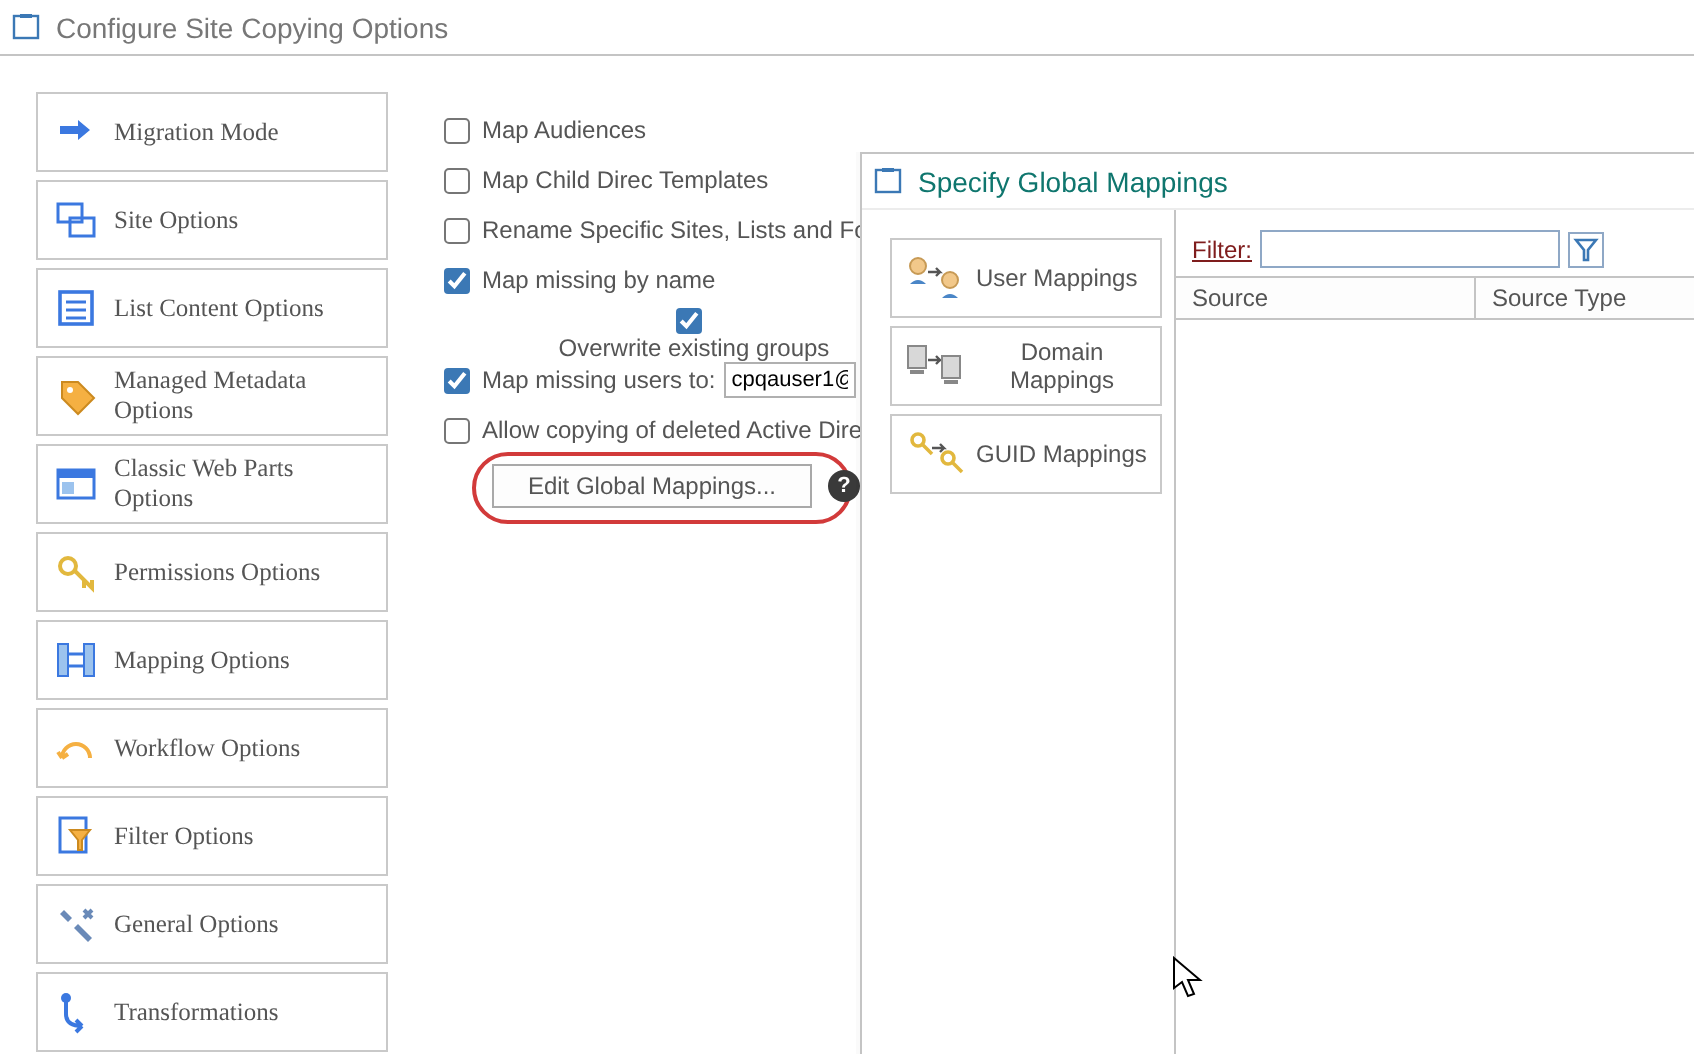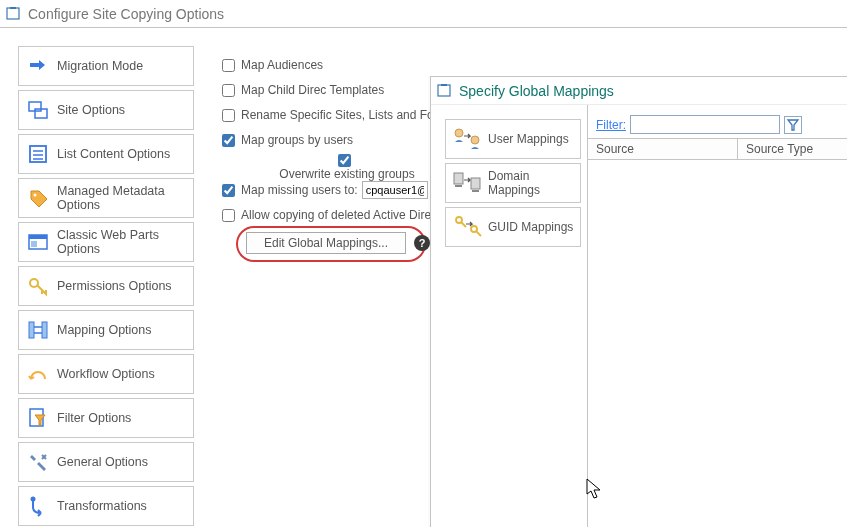--- a/index.html
+++ b/index.html
@@ -41,20 +41,21 @@
     height: 40px;
     border: 1px solid #c9c9c9;
     margin-bottom: 4px;
     display: flex;
     align-items: center;
     padding: 0 8px;
     background: #fff;
     color: #555;
     font-size: 12.5px;
     cursor: pointer;
+    font-family: Liberation Serif, serif;
   }
   .side-item .si-icon {
     width: 22px; height: 22px;
     display: inline-flex; align-items: center; justify-content: center;
     margin-right: 8px;
     flex-shrink: 0;
   }
   
   .options {
     flex: 0 0 256px;
@@ -162,39 +163,40 @@
     height: 40px;
     border: 1px solid #c9c9c9;
     margin-bottom: 4px;
     display: flex;
     align-items: center;
     padding: 0 6px;
     background: #fff;
     color: #555;
     font-size: 12px;
     cursor: pointer;
+    text-align: center;
   }
   .map-item .mi-icon {
     width: 30px; height: 26px;
     margin-right: 6px;
     display: inline-flex; align-items: center; justify-content: center;
     flex-shrink: 0;
   }
   .grid-panel {
     flex: 1;
     border-left: 1px solid #c4c4c4;
     position: relative;
   }
   .filter-row {
     display: flex;
     align-items: center;
     padding: 10px 8px 4px 8px;
     gap: 4px;
   }
-  .filter-row .lbl { color: #3b82f6; text-decoration: underline; }
+  .filter-row .lbl { color: #7f1d1d; text-decoration: underline; }
   .filter-row input {
     height: 19px;
     flex: 0 0 150px;
     border: 1px solid #8fa8c6;
     font-size: 11px;
     padding: 0 3px;
   }
   .filter-row .funnel {
     width: 18px; height: 18px;
     border: 1px solid #8fa8c6;
@@ -353,21 +355,21 @@
     <div class="opt-row">
       <input type="checkbox" style="">
       <span>Map Child Direc Templates</span>
     </div>
     <div class="opt-row">
       <input type="checkbox" style="">
       <span>Rename Specific Sites, Lists and Fold</span>
     </div>
     <div class="opt-row">
       <input type="checkbox" checked="" style="">
-      <span>Map groups by users</span>
+      <span>Map missing by name</span>
     </div>
     <div class="opt-row indent">
       <input type="checkbox" checked="" style="">
       <span>Overwrite existing groups</span>
     </div>
     <div class="opt-row">
       <input type="checkbox" checked="" style="">
       <span>Map missing users to:</span>
       <input type="text" class="txtbox" value="cpqauser1@" style="">
     </div>

